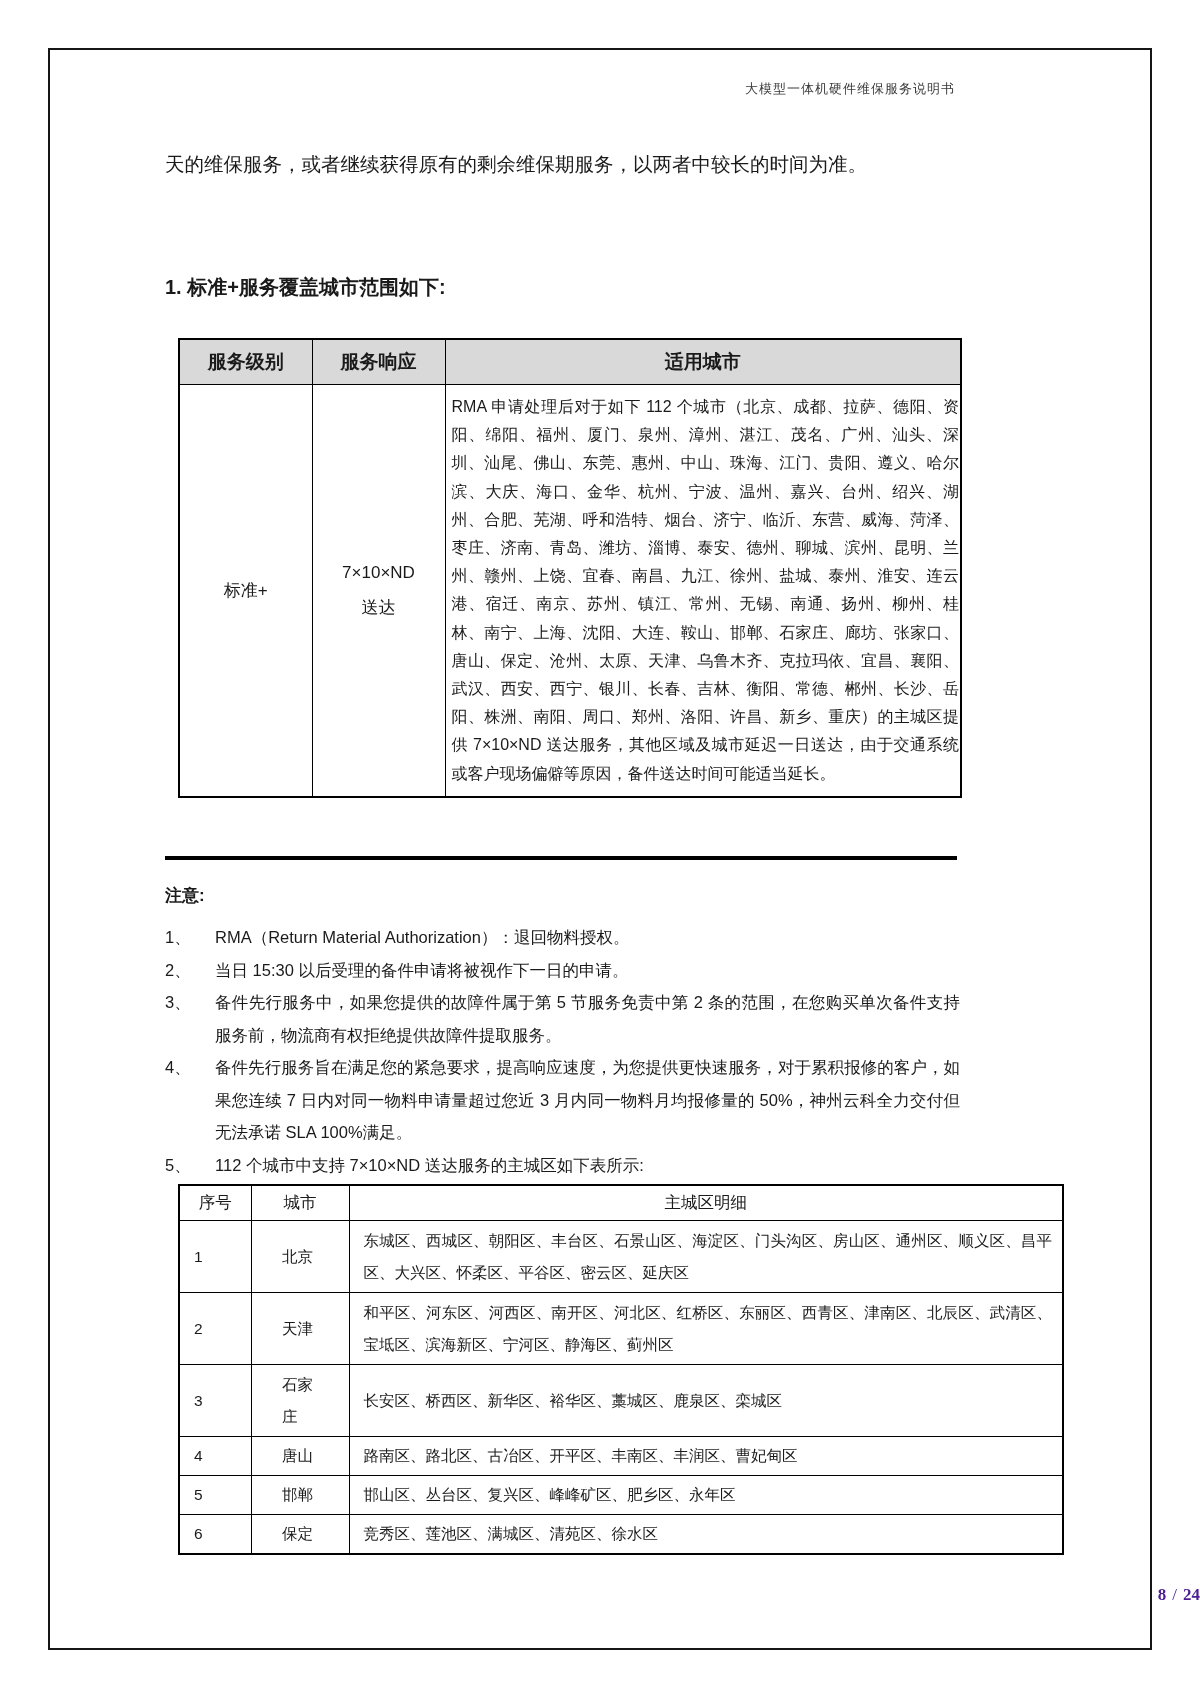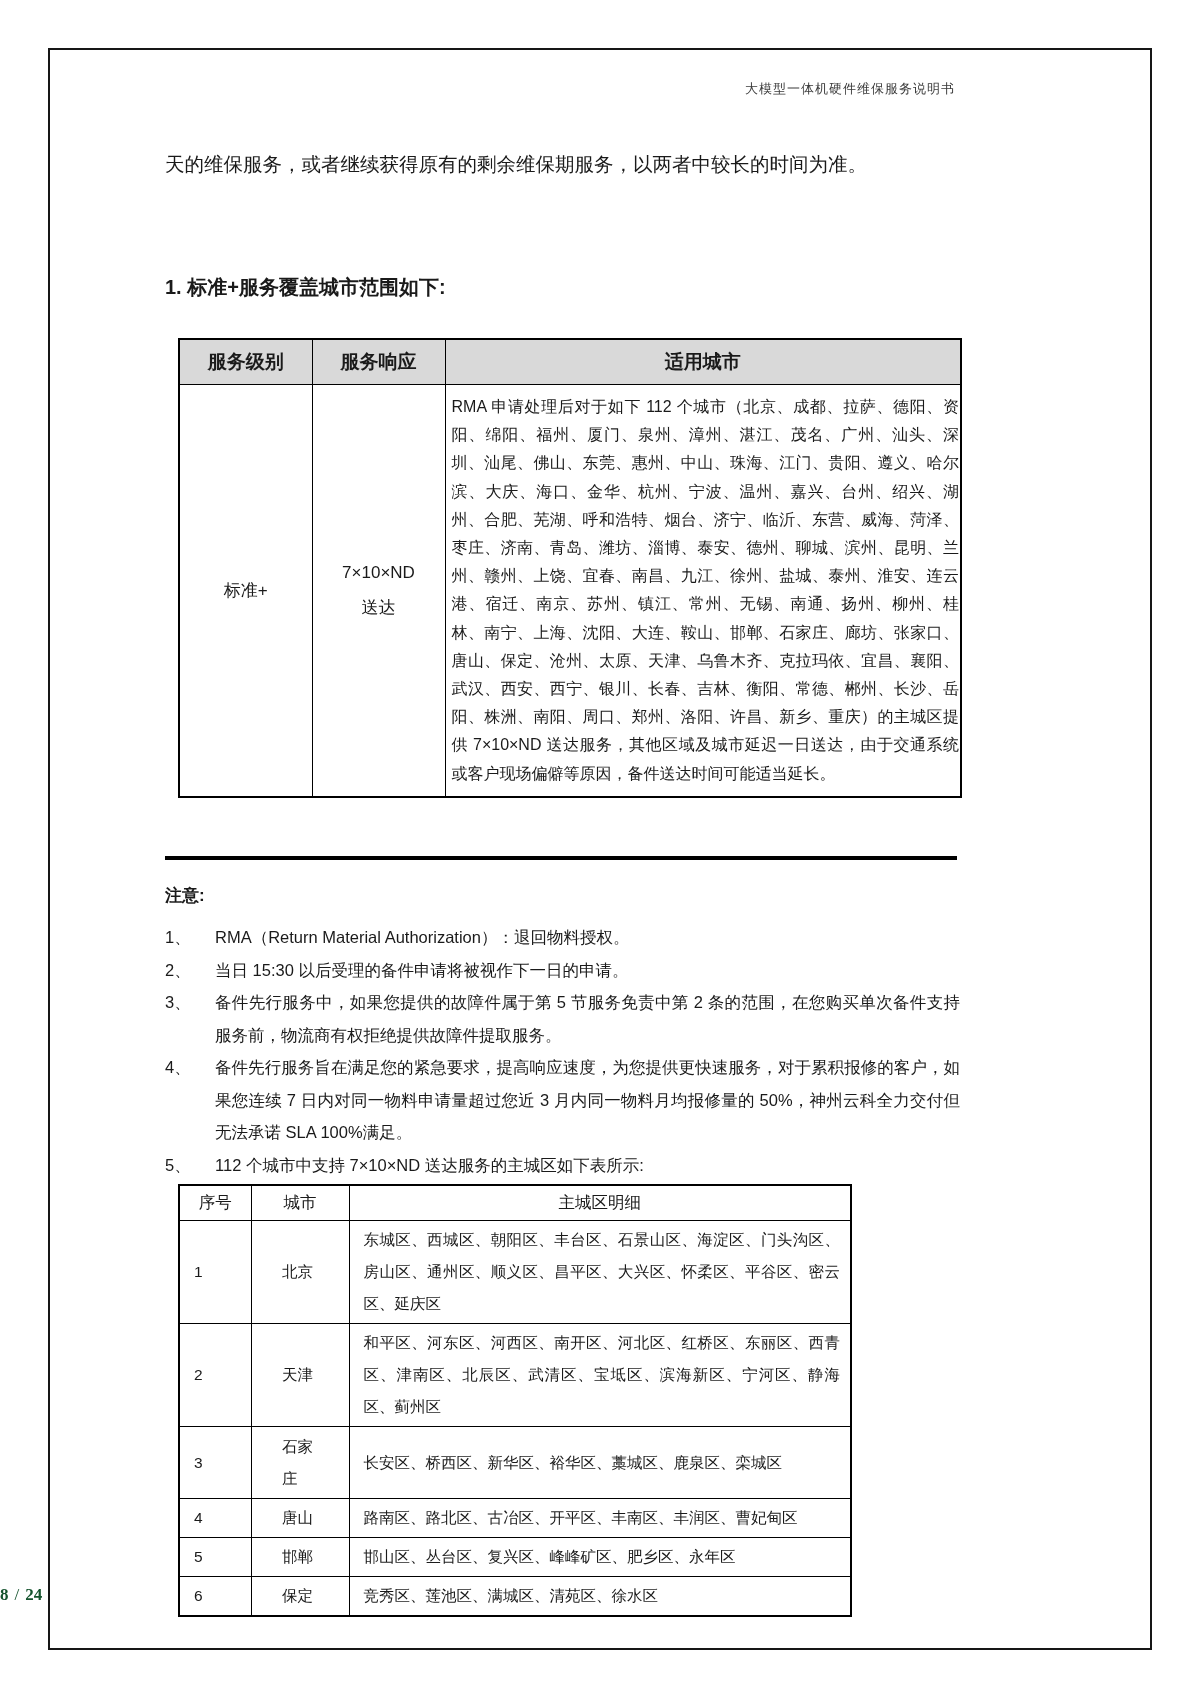--- a/index.html
+++ b/index.html
@@ -29,33 +29,33 @@
   .thick-rule{position:absolute;left:165px;top:856px;width:792px;height:4px;background:#000;}
 
   
   .notes{position:absolute;left:165px;top:884px;width:795px;}
   .notes-title{font-size:17px;font-weight:bold;margin-bottom:14px;}
   .note-item{display:flex;font-size:16.5px;line-height:32.5px;}
   .note-num{width:50px;flex:0 0 50px;}
   .note-text{flex:1;text-align:justify;}
 
   
-  .t2{position:absolute;left:178px;top:1184px;width:674px;border-collapse:collapse;
+  .t2{position:absolute;left:178px;top:1184px;width:886px;border-collapse:collapse;
       table-layout:fixed;border:2px solid #000;}
   .t2 th{border:1px solid #000;font-size:16.5px;font-weight:normal;height:32px;
       text-align:center;vertical-align:middle;}
   .t2 td{border:1px solid #000;font-size:15.5px;line-height:32px;vertical-align:middle;}
   .t2 td.no{padding-left:14px;}
   .t2 td.city .cw{width:36px;margin:0 auto;text-align:left;word-break:break-all;}
   .t2 td.districts{padding:3px 10px 3px 14px;text-align:justify;}
   .t2 tr.r2{height:72px;}
   .t2 tr.r1{height:33px;}
 
-  .doc-footer{position:absolute;left:0;top:1585px;width:1200px;text-align:left;
-      font-family:"Liberation Serif","DejaVu Serif",serif;font-size:17px;color:#14532d;}
+  .doc-footer{position:absolute;left:0;top:1585px;width:1200px;text-align:right;
+      font-family:"Liberation Serif","DejaVu Serif",serif;font-size:17px;color:#4c1d95;}
   .doc-footer .num{font-weight:bold;}
   .doc-footer .sep{padding:0 6px;font-weight:normal;}
 </style>
 </head>
 <body>
 
 <div class="page">
   <div class="sheet-border"></div>
 
   <div class="doc-header">大模型一体机硬件维保服务说明书</div>

